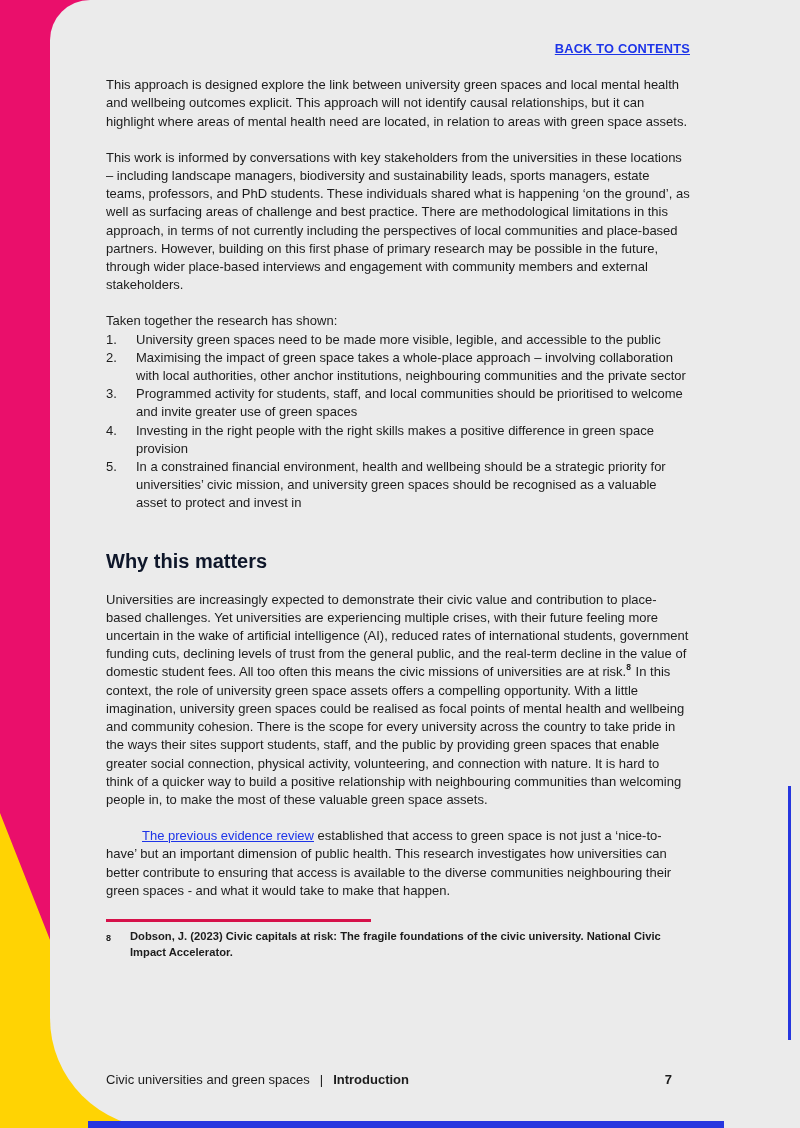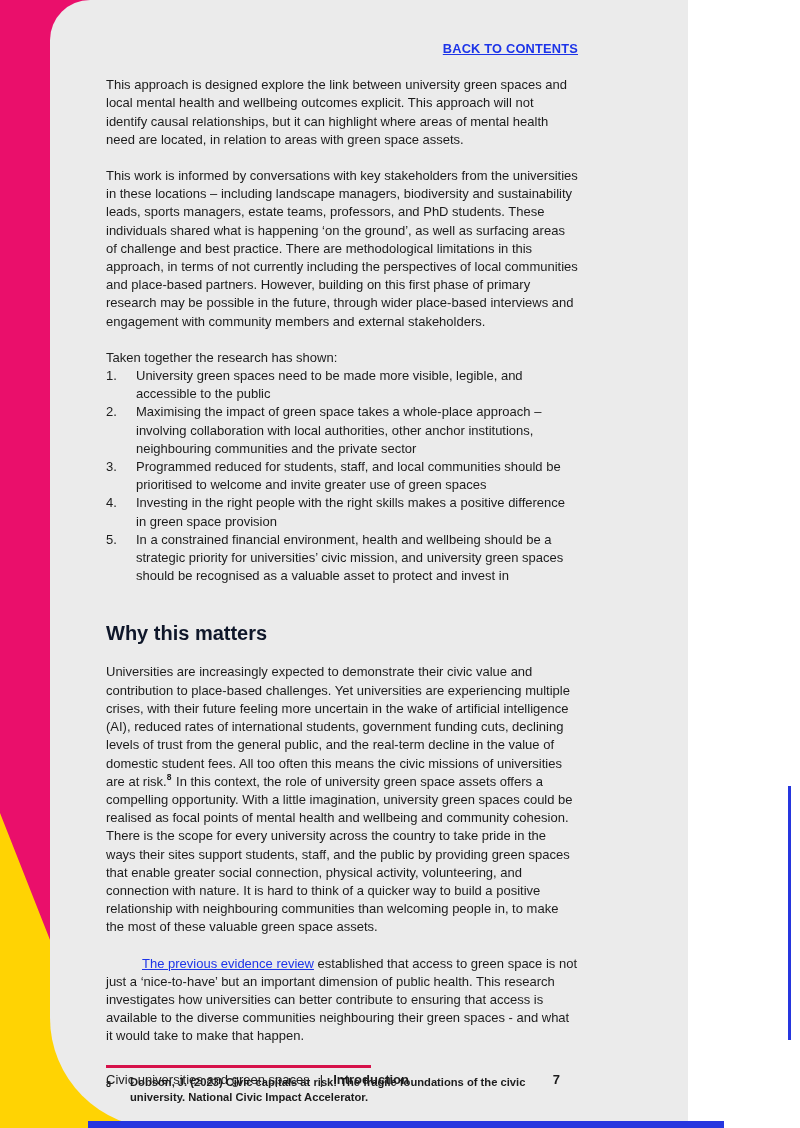--- a/index.html
+++ b/index.html
@@ -13,21 +13,21 @@
     left:0;top:0;width:100px;height:950px;
     background:var(--magenta,#ea0f6b);
     clip-path:polygon(0 0,100px 0,100px 45px,50px 45px,50px 945px,0 818px);
   }
   .deco-yellow{
     left:0;top:813px;width:180px;height:315px;
     background:var(--yellow,#ffd303);
     clip-path:polygon(0 0,52px 132px,170px 315px,0 315px);
   }
   .page{
-    position:absolute;left:50px;top:0;width:638px;height:1128px;
+    position:absolute;left:50px;top:0;width:750px;height:1128px;
     background:var(--page_bg,#ebebeb);
     border-radius:40px 0 0 110px;
   }
   .deco-blue-line{left:788px;top:786px;width:3px;height:254px;background:var(--blue,#2636df);}
   .deco-blue-bar{left:88px;top:1121px;width:636px;height:7px;background:var(--blue,#2636df);}
   .content{
     padding:40px 110px 0 56px;
     color:var(--text,#1c1c1c);
     font-size:13px;line-height:18.2px;
   }
@@ -92,21 +92,21 @@
       <div class="finding">
         <span class="num">1.</span>
         <span class="txt">University green spaces need to be made more visible, legible, and accessible to the public</span>
       </div>
       <div class="finding">
         <span class="num">2.</span>
         <span class="txt">Maximising the impact of green space takes a whole-place approach – involving collaboration with local authorities, other anchor institutions, neighbouring communities and the private sector</span>
       </div>
       <div class="finding">
         <span class="num">3.</span>
-        <span class="txt">Programmed reduced for students, staff, and local communities should be prioritised to welcome and invite greater use of green spaces</span>
+        <span class="txt">Programmed activity for students, staff, and local communities should be prioritised to welcome and invite greater use of green spaces</span>
       </div>
       <div class="finding">
         <span class="num">4.</span>
         <span class="txt">Investing in the right people with the right skills makes a positive difference in green space provision</span>
       </div>
       <div class="finding">
         <span class="num">5.</span>
         <span class="txt">In a constrained financial environment, health and wellbeing should be a strategic priority for universities’ civic mission, and university green spaces should be recognised as a valuable asset to protect and invest in</span>
       </div>
     </div>

